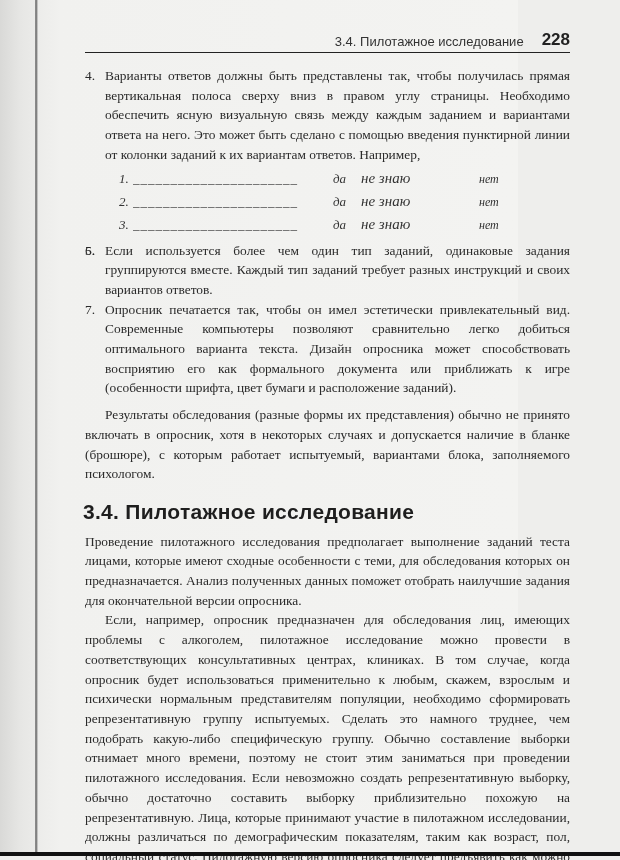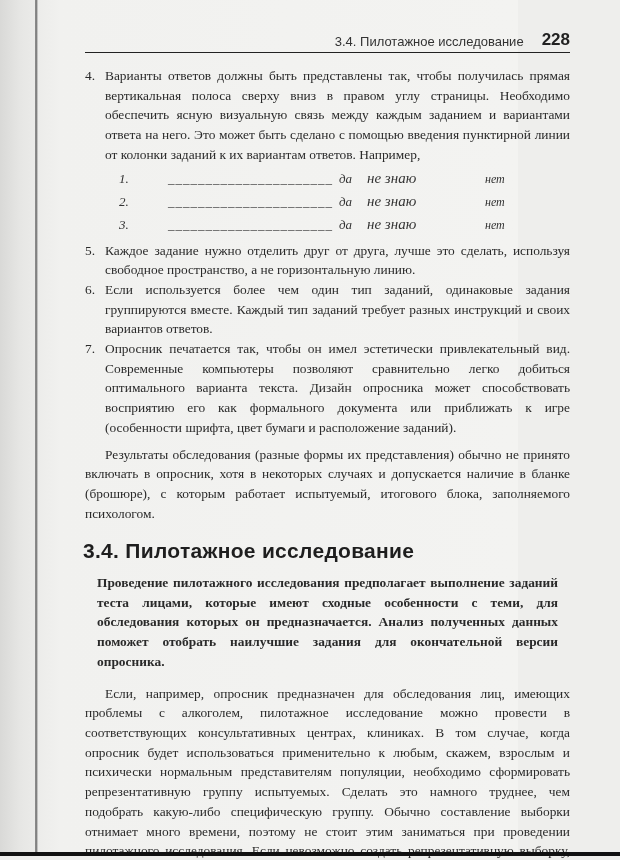--- a/index.html
+++ b/index.html
@@ -32,22 +32,22 @@
 
   .content { position: absolute; left: 85px; top: 66px; width: 485px; font-size: 13.4px; line-height: 19.7px; }
   .item { position: relative; padding-left: 20px; text-align: justify; }
   .item-num { position: absolute; left: 0; top: 0; }
   .example {
     margin-left: 34px; margin-top: 2px; margin-bottom: 5px;
     font-style: italic; font-size: 13px; line-height: 22px; color: #333;
   }
   .ex-row { display: flex; align-items: baseline; }
   .ex-num { width: 14px; }
-  .ex-dash { width: 200px; letter-spacing: 1px; color: #333; overflow: hidden; white-space: nowrap; font-style: normal; text-align: right; }
-  .ex-yes { width: 28px; margin-left: 6px; }
+  .ex-dash { width: 200px; letter-spacing: 1px; color: #333; overflow: hidden; white-space: nowrap; font-style: normal; }
+  .ex-yes { width: 28px; }
   .ex-dk { width: 118px; font-size: 15px; }
   .ex-no { font-size: 12px; font-family: Liberation Serif, serif; }
   .para { text-indent: 20px; text-align: justify; }
   .para.noindent { text-indent: 0; }
   .h2 {
     font-family: "Liberation Sans", "DejaVu Sans", sans-serif;
     font-weight: bold; font-size: 21px; color: #1e1e1e;
     margin: 18px 0 10px -2px; letter-spacing: .3px;
   }
 </style>
@@ -87,33 +87,32 @@
         <span class="ex-num">3.</span>
         <span class="ex-dash">______________________</span>
         <span class="ex-yes">да</span>
         <span class="ex-dk">не знаю</span>
         <span class="ex-no">нет</span>
       </div>
     </div>
 
     <div class="item">
       <span class="item-num">5.</span>
-      <span>Каждое задание нужно отделить друг от друга, лучше это сделать, используя свободное пространство, а не горизонтальную линию.</span>
     </div>
     <div class="item">
       <span class="item-num">6.</span>
       <span>Если используется более чем один тип заданий, одинаковые задания группируются вместе. Каждый тип заданий требует разных инструкций и своих вариантов ответов.</span>
     </div>
     <div class="item" style="margin-bottom:7px;">
       <span class="item-num">7.</span>
       <span>Опросник печатается так, чтобы он имел эстетически привлекательный вид. Современные компьютеры позволяют сравнительно легко добиться оптимального варианта текста. Дизайн опросника может способствовать восприятию его как формального документа или приближать к игре (особенности шрифта, цвет бумаги и расположение заданий).</span>
     </div>
 
-    <p class="para" style="margin:0;">Результаты обследования (разные формы их представления) обычно не принято включать в опросник, хотя в некоторых случаях и допускается наличие в бланке (брошюре), с которым работает испытуемый, итогового блока, заполняемого психологом.</p>
+    <p class="para" style="margin:0;">Результаты обследования (разные формы их представления) обычно не принято включать в опросник, хотя в некоторых случаях и допускается наличие в бланке (брошюре), с которым работает испытуемый, вариантами блока, заполняемого психологом.</p>
 
     <div class="h2">3.4. Пилотажное исследование</div>
 
-    <p class="para noindent" style="margin:12px;font-weight:bold;">Проведение пилотажного исследования предполагает выполнение заданий теста лицами, которые имеют сходные особенности с теми, для обследования которых он предназначается. Анализ полученных данных поможет отобрать наилучшие задания для окончательной версии опросника.</p>
+    <p class="para noindent" style="margin:0;">Проведение пилотажного исследования предполагает выполнение заданий теста лицами, которые имеют сходные особенности с теми, для обследования которых он предназначается. Анализ полученных данных поможет отобрать наилучшие задания для окончательной версии опросника.</p>
     <p class="para" style="margin:0;">Если, например, опросник предназначен для обследования лиц, имеющих проблемы с алкоголем, пилотажное исследование можно провести в соответствующих консультативных центрах, клиниках. В том случае, когда опросник будет использоваться применительно к любым, скажем, взрослым и психически нормальным представителям популяции, необходимо сформировать репрезентативную группу испытуемых. Сделать это намного труднее, чем подобрать какую-либо специфическую группу. Обычно составление выборки отнимает много времени, поэтому не стоит этим заниматься при проведении пилотажного исследования. Если невозможно создать репрезентативную выборку, обычно достаточно составить выборку приблизительно похожую на репрезентативную. Лица, которые принимают участие в пилотажном исследовании, должны различаться по демографическим показателям, таким как возраст, пол, социальный статус. Пилотажную версию опросника следует предъявить как можно большему количеству испытуемых. Минимальное количество респондентов, которое требуется для пилотажного</p>
   </div>
 
   <div class="bottom-bar"></div>
 </div>
 
 </body></html>

